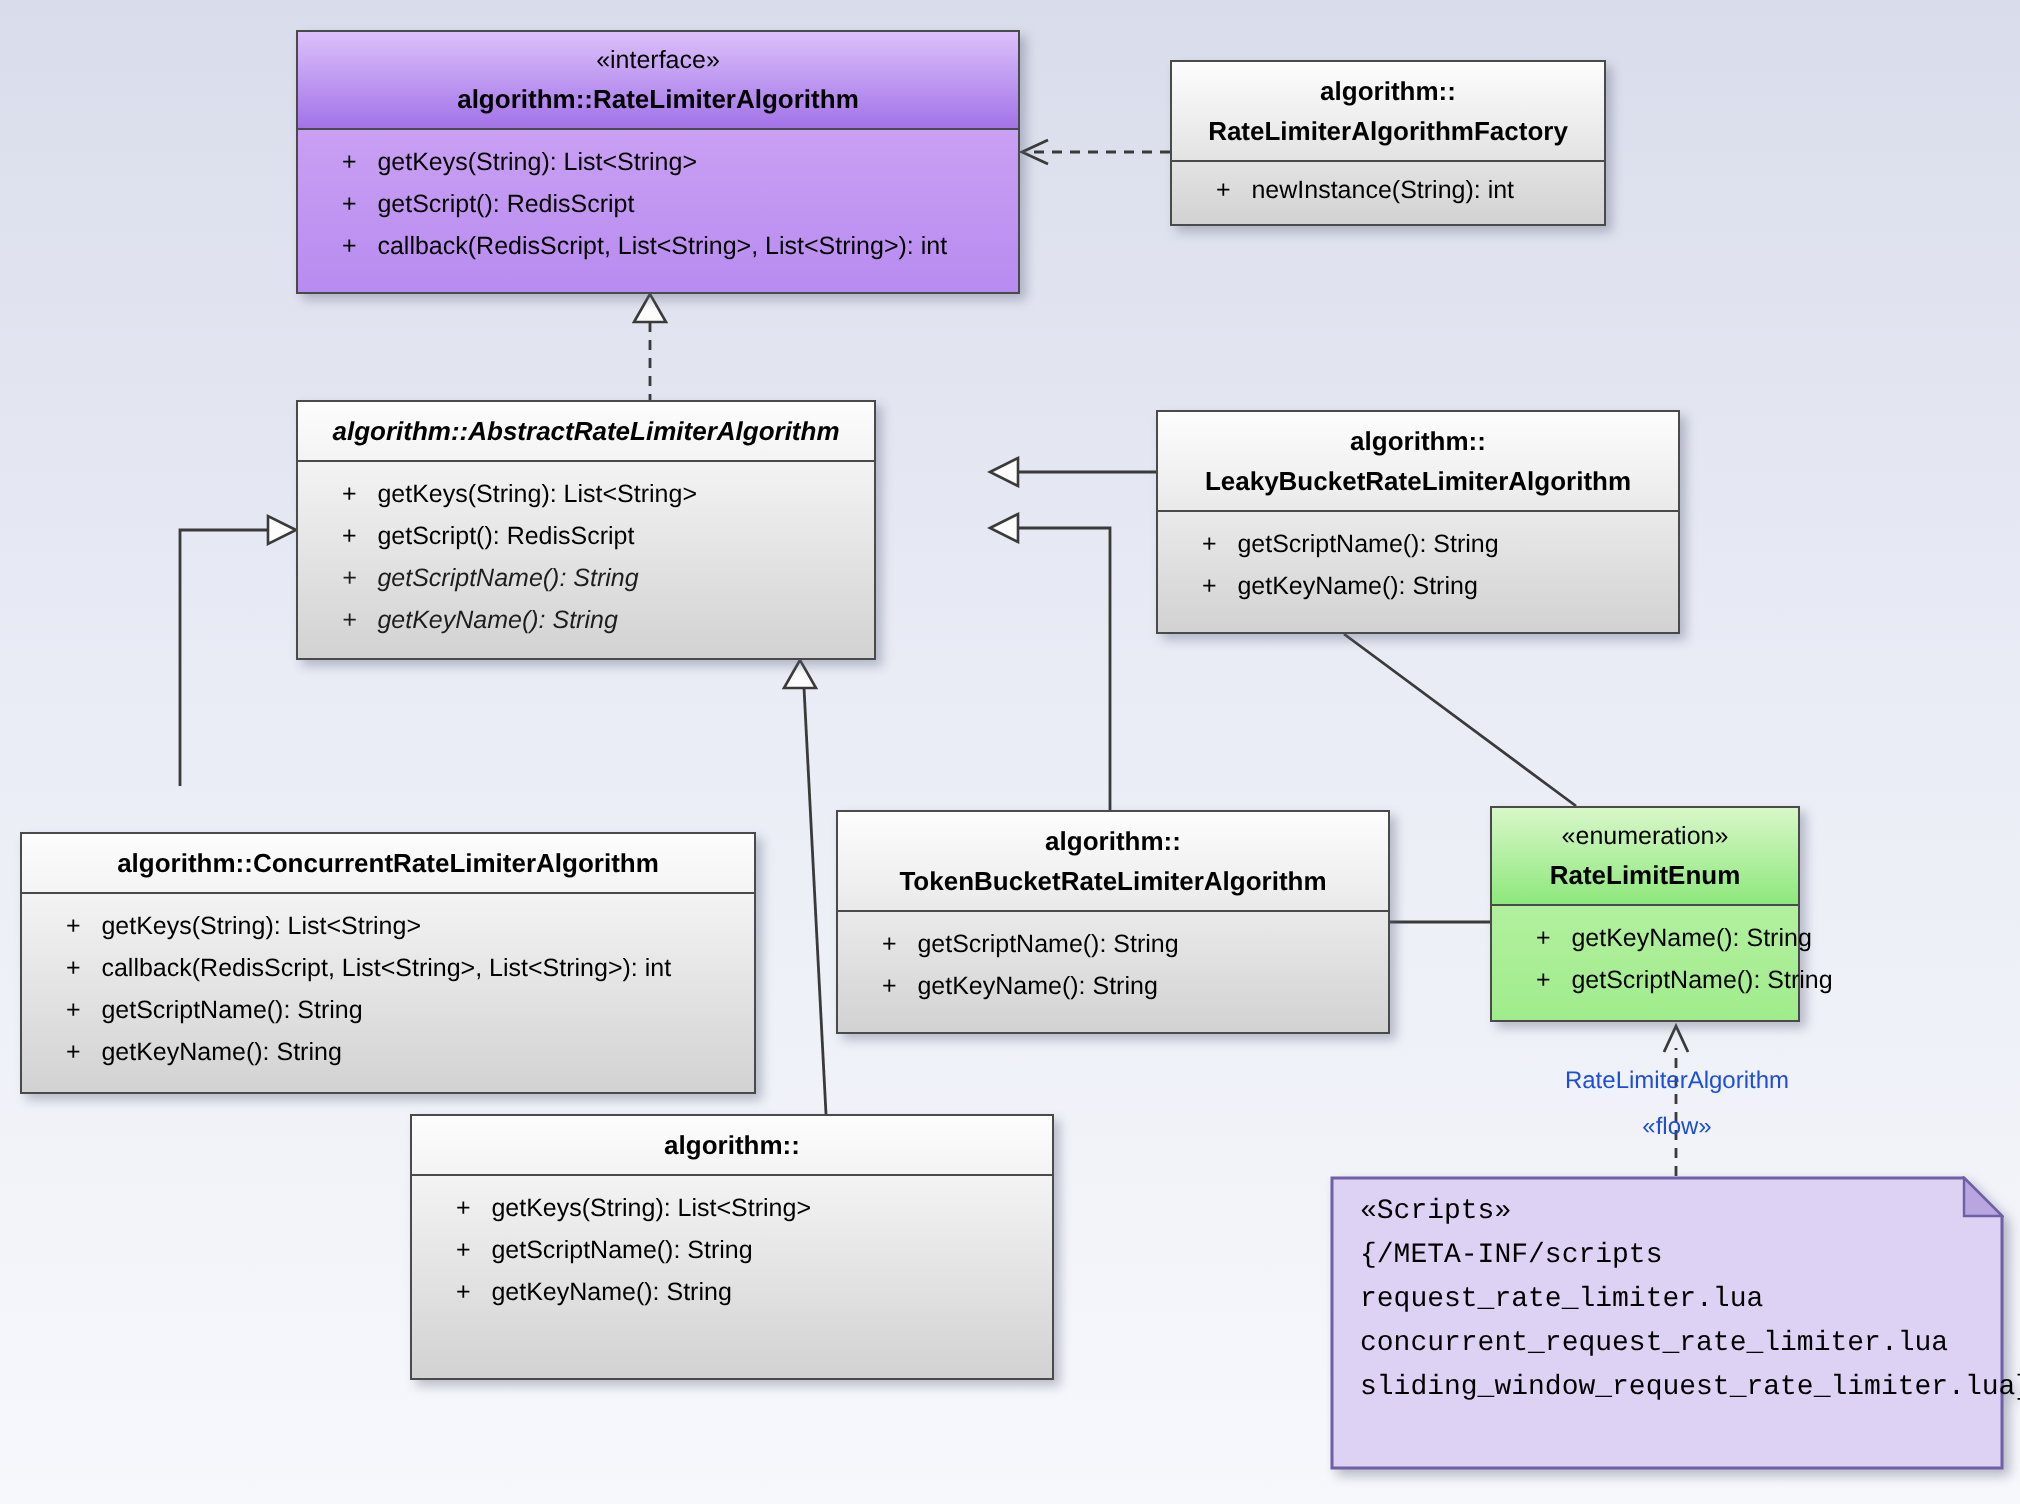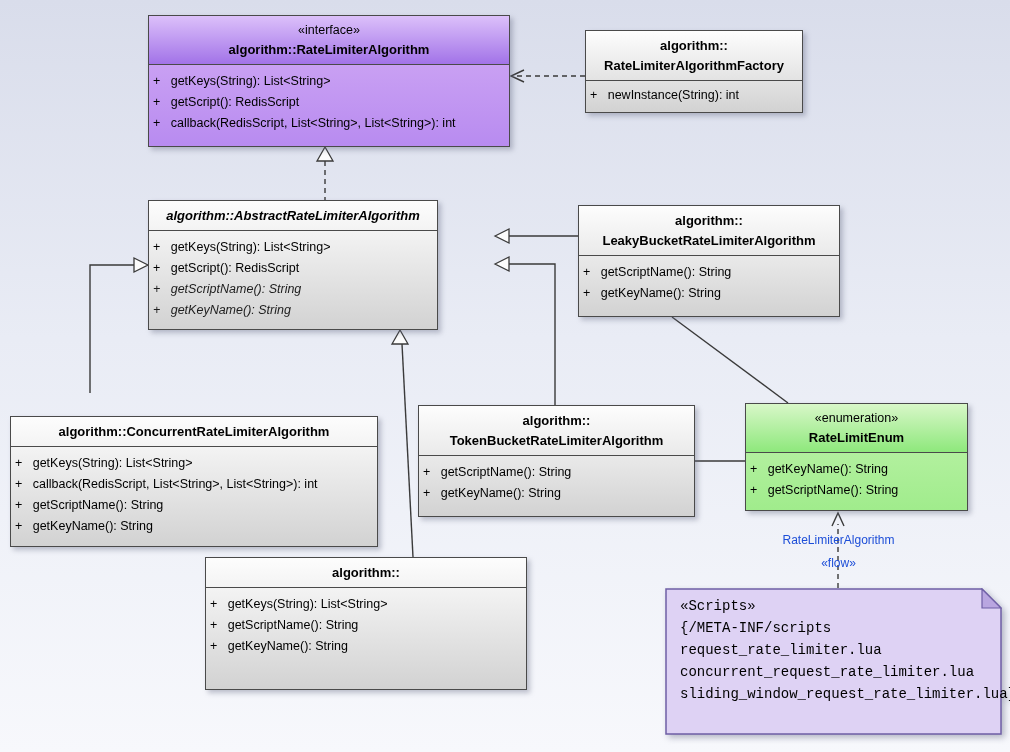--- a/index.html
+++ b/index.html
@@ -19,21 +19,21 @@
   .uml-class {
     position:absolute; z-index:2;
     border:1px solid var(--border,#4a4a4a);
     box-shadow:3px 3px 5px rgba(100,105,130,0.40);
     display:flex; flex-direction:column;
   }
   .hdr { border-bottom:1px solid var(--border,#4a4a4a); text-align:center; padding:5px 10px 4px; }
   .stereotype { font-size:12.5px; line-height:19px; color:#000; }
   .cname { font-size:13px; font-weight:bold; line-height:20px; color:#000; }
   .cname.italic { font-style:italic; }
-  .methods { flex:1; padding:6px 4px; }
+  .methods { flex:1; padding:6px 22px; }
   .method { font-size:12.5px; line-height:21px; white-space:pre; color:#000; }
   .method.italic-m { font-style:italic; color:#1d1d1d; }
 
   .gray { background:linear-gradient(180deg, var(--gray-top,#fdfdfd), var(--gray-bottom,#d2d2d2));justify-content:space-between; }
 
   .purple .hdr { background:linear-gradient(180deg, var(--iface-header-top,#dcc0fa), var(--iface-header-bottom,#a273e8)); }
   .purple .methods { background:linear-gradient(180deg, var(--iface-body-top,#c9a0f3), var(--iface-body-bottom,#b88bf0)); }
 
   .green .hdr { background:linear-gradient(180deg, var(--enum-header-top,#d8f7c8), var(--enum-header-bottom,#8ee87c)); }
   .green .methods { background:linear-gradient(180deg, var(--enum-body-top,#b2f09e), var(--enum-body-bottom,#a0ec8c)); }
@@ -154,21 +154,21 @@
   <div class="hdr">
     <div class="cname">algorithm::</div>
     <div class="cname">TokenBucketRateLimiterAlgorithm</div>
   </div>
   <div class="methods">
     <div class="method">+   getScriptName(): String</div>
     <div class="method">+   getKeyName(): String</div>
   </div>
 </div>
 
-<div class="uml-class green" style="left:745px;top:403px;width:223px;height:108px">
+<div class="uml-class green" style="left:745px;top:403px;width:155px;height:108px">
   <div class="hdr">
     <div class="stereotype">«enumeration»</div>
     <div class="cname">RateLimitEnum</div>
   </div>
   <div class="methods">
     <div class="method">+   getKeyName(): String</div>
     <div class="method">+   getScriptName(): String</div>
   </div>
 </div>
 

